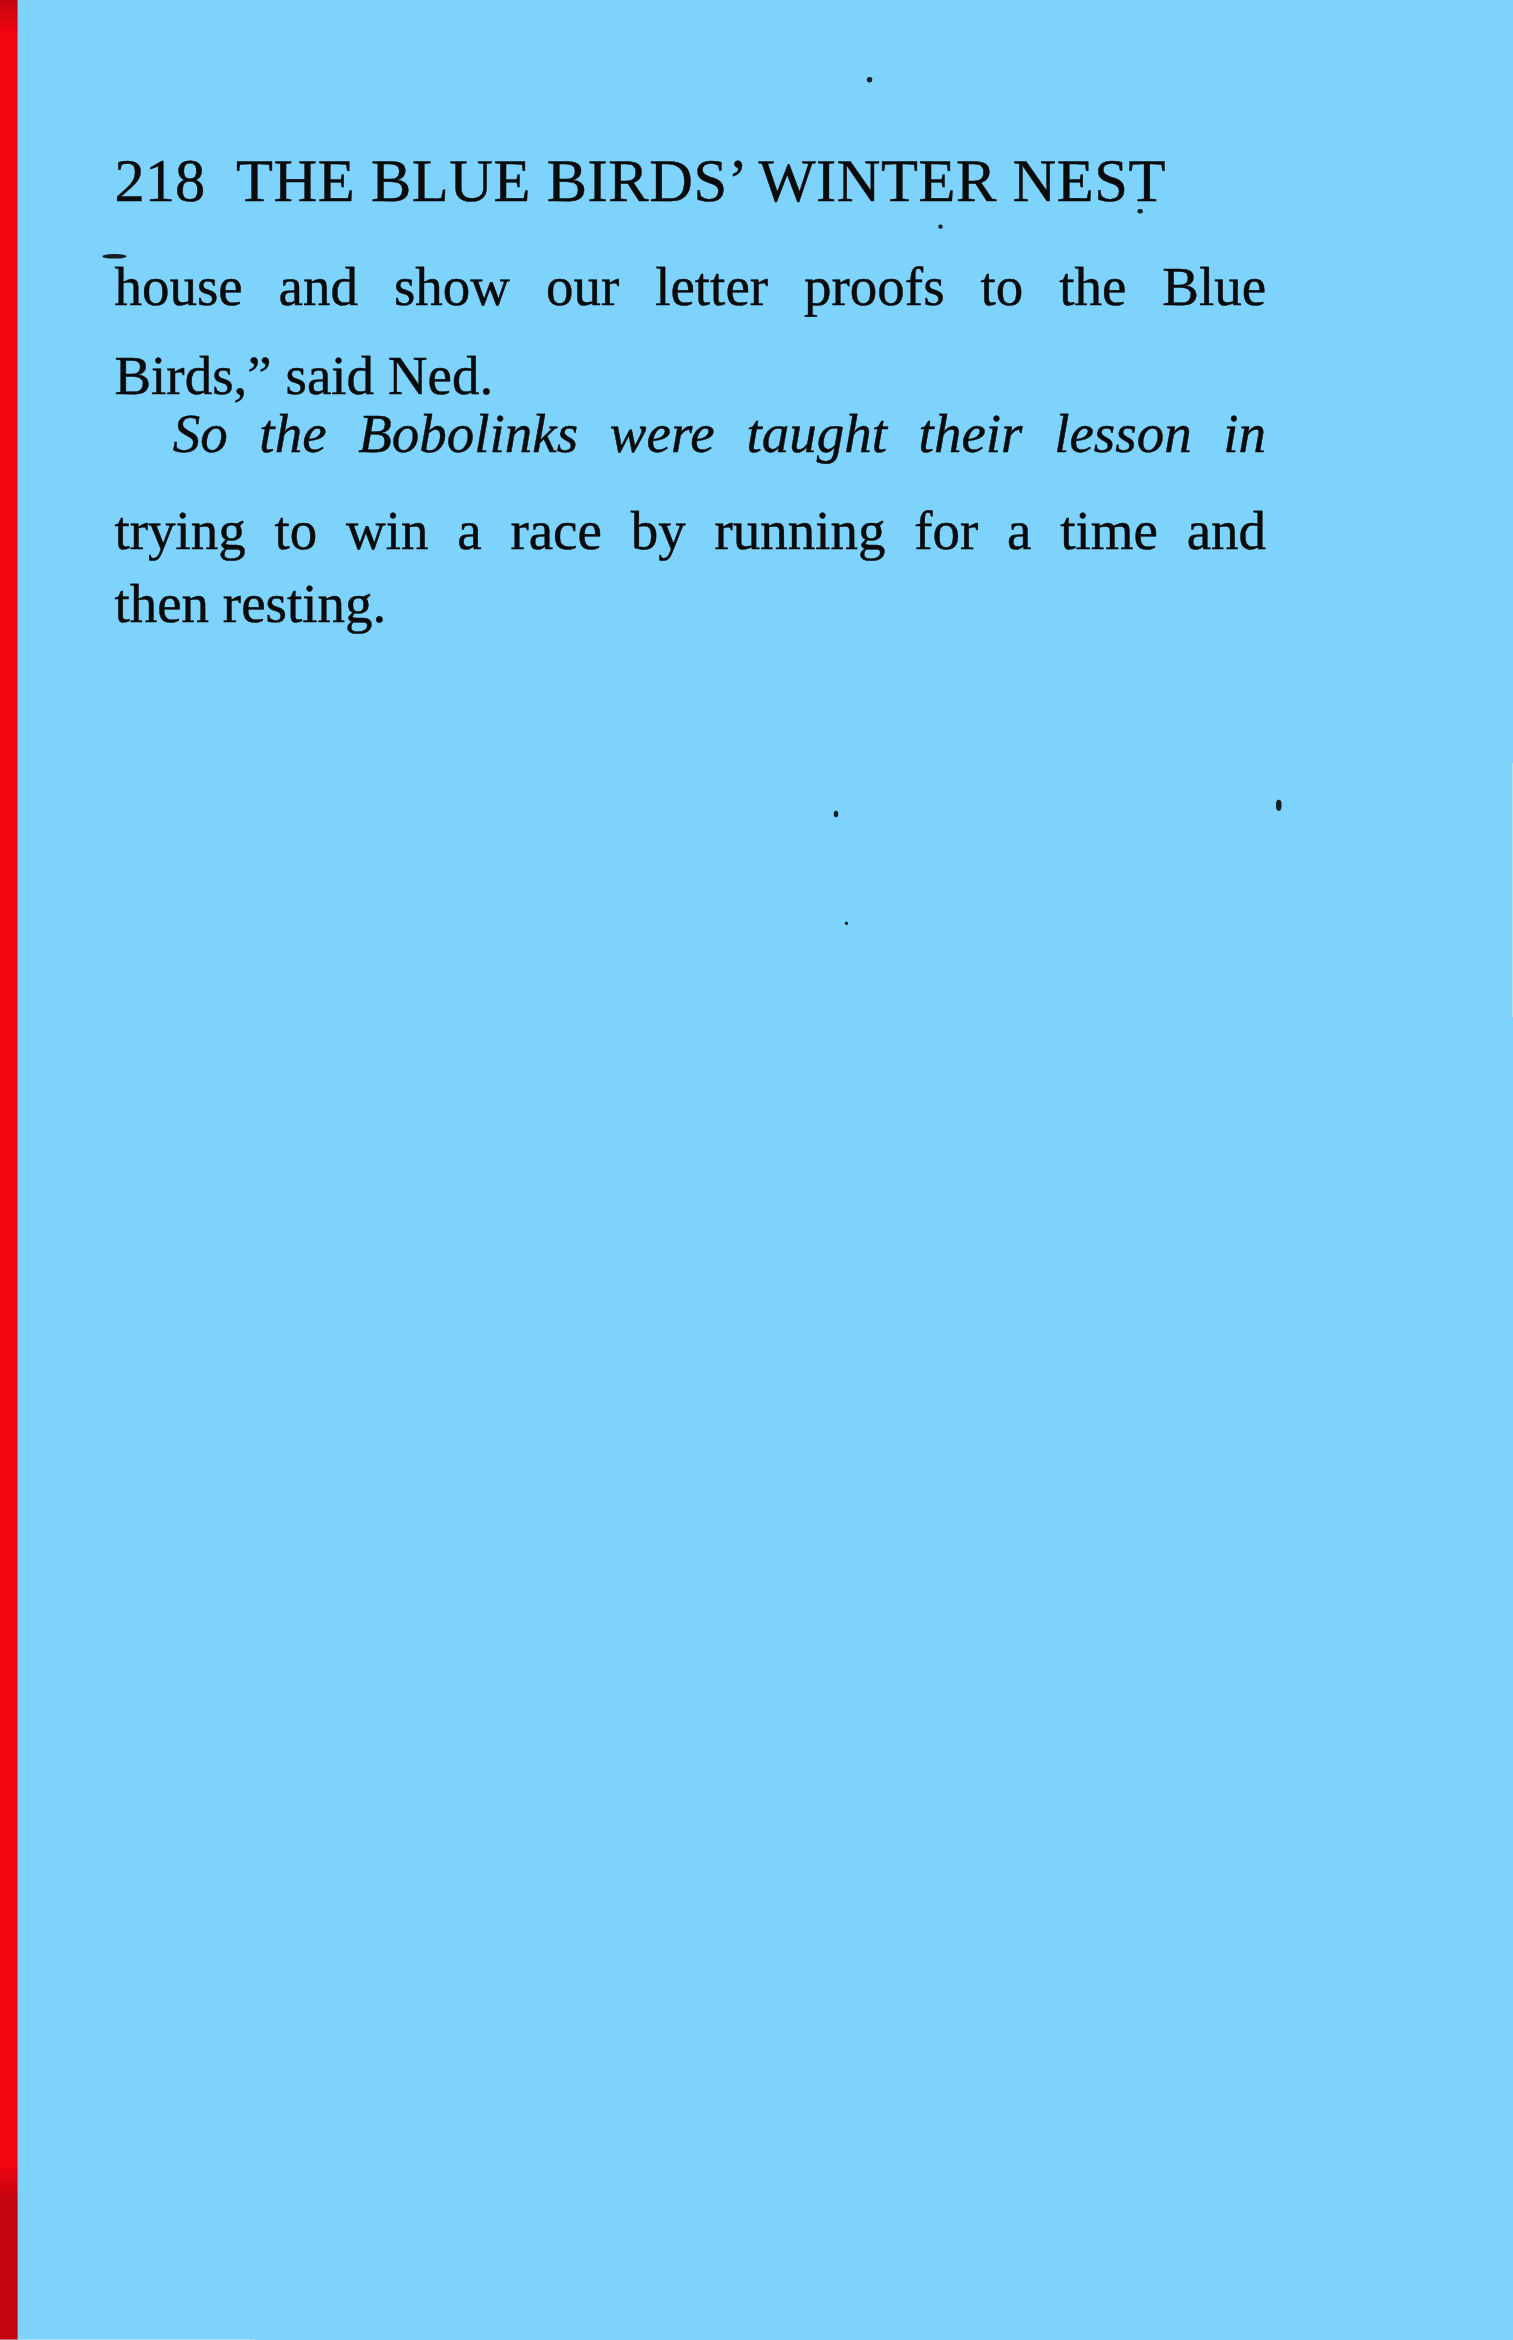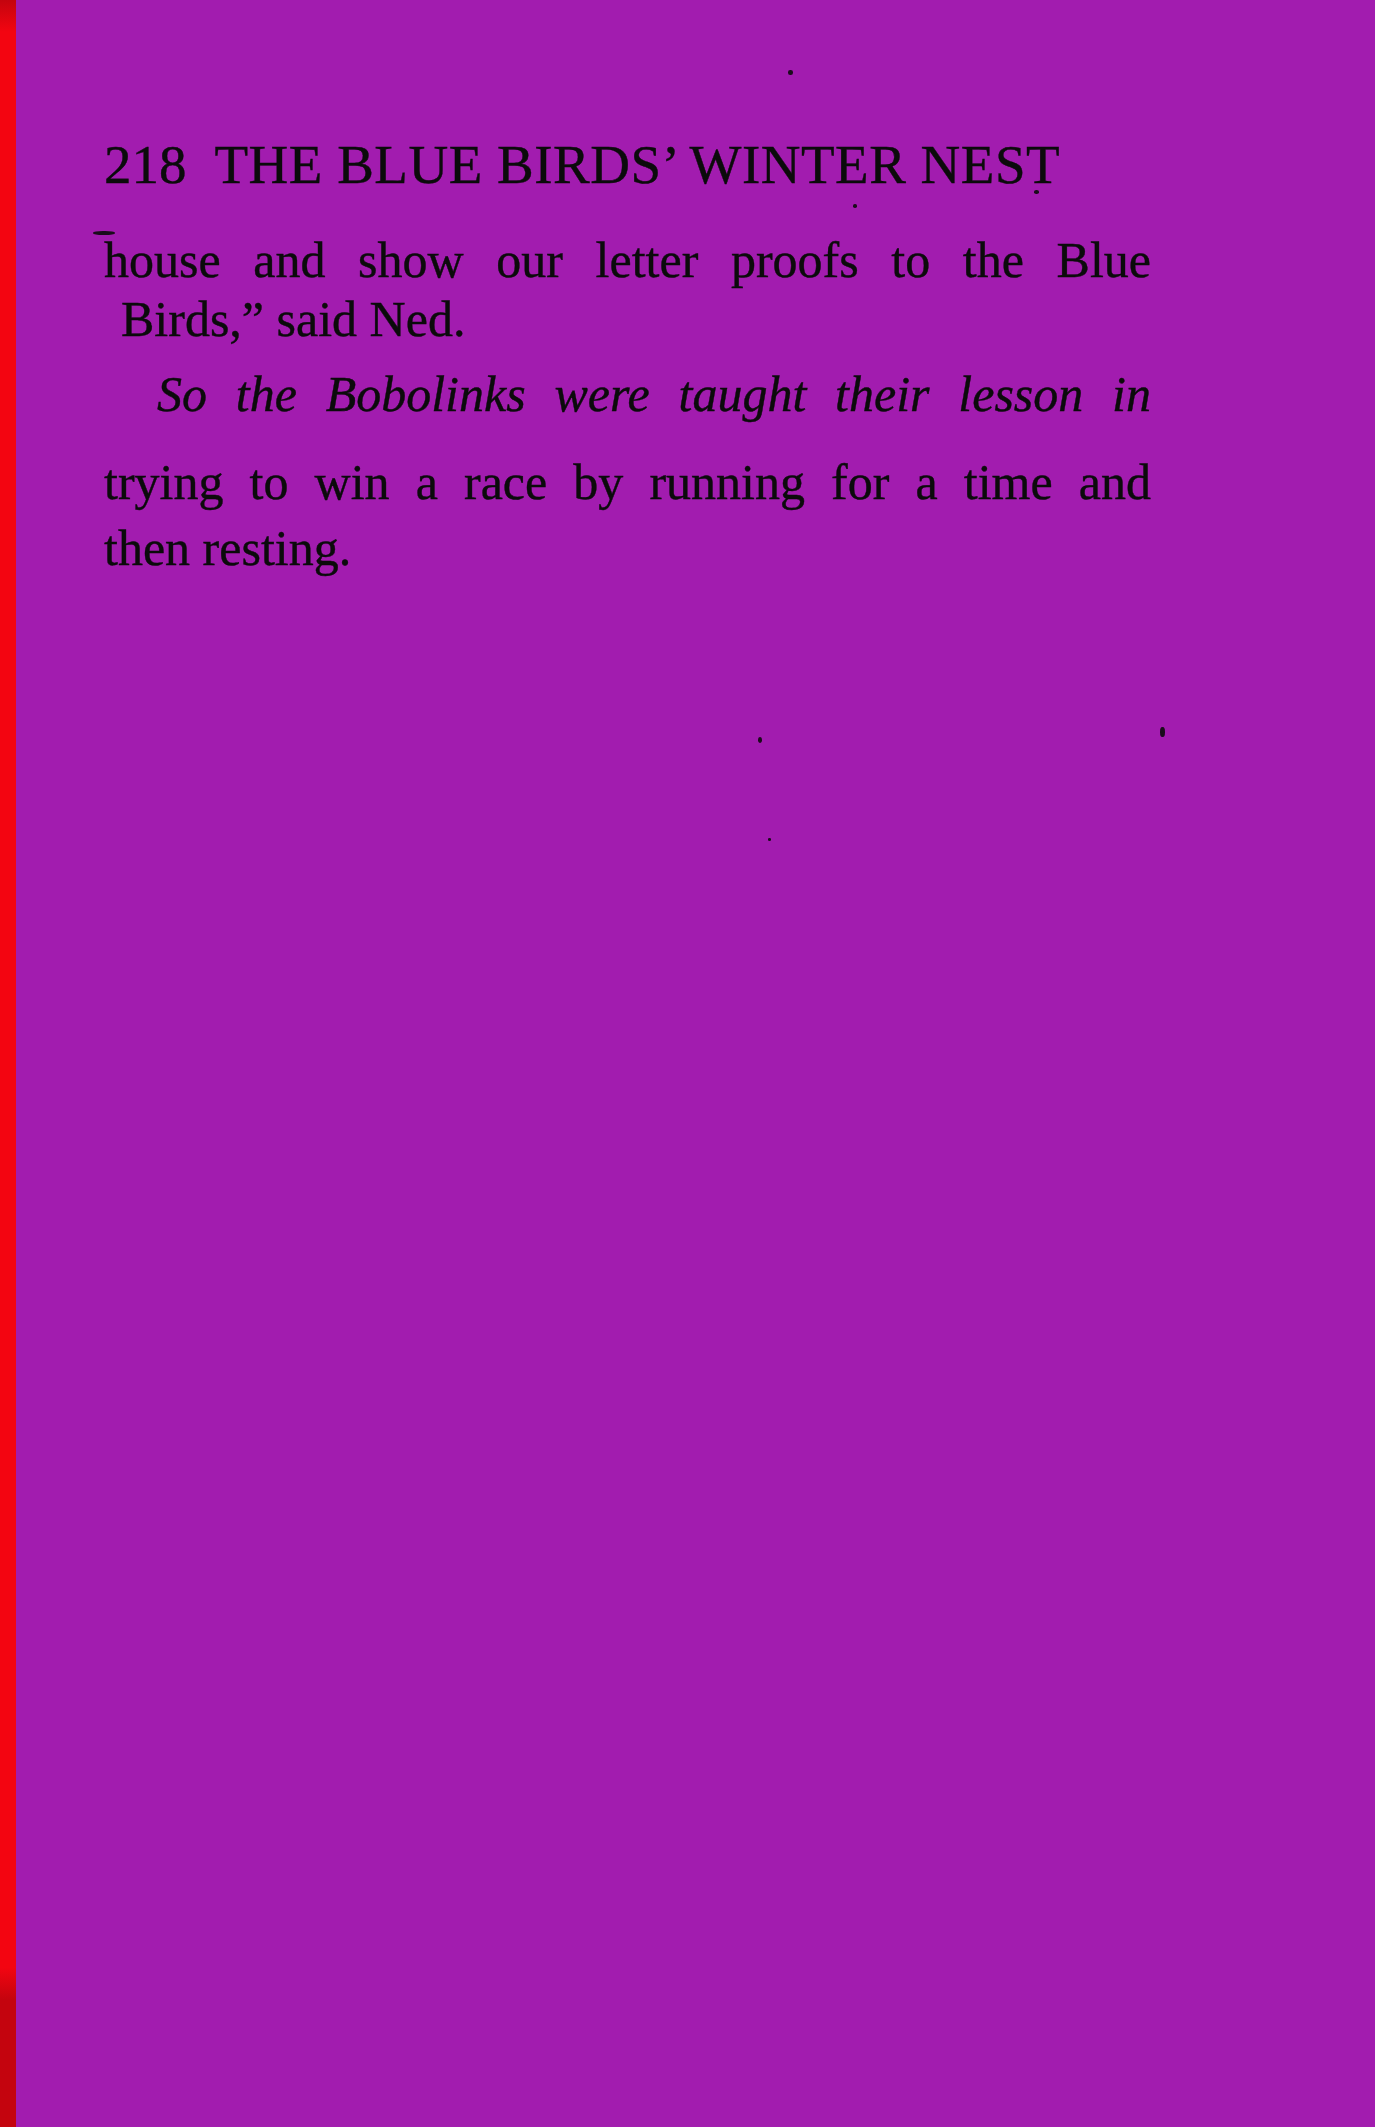--- a/index.html
+++ b/index.html
@@ -7,21 +7,21 @@
     width: 1375px;
     height: 2127px;
     position: relative;
     overflow: hidden;
     background: #ffffff;
     font-family: "Liberation Serif", serif;
   }
   .page {
     position: absolute;
     inset: 0;
-    background: #a21caf;
+    background: #7dd3fc;
   }
   .edge-stripe {
     position: absolute;
     left: 0;
     top: 0;
     width: 16px;
     height: 2127px;
   }
   .page-header {
     position: absolute;
@@ -69,21 +69,21 @@
 <div class="page">
 
   <div class="edge-stripe" style="background: linear-gradient(rgb(196, 4, 14) 0%, rgb(243, 5, 17) 1.5%, rgb(243, 5, 17) 92.5%, rgb(196, 4, 14) 94%, rgb(196, 4, 14) 100%);"></div>
 
   <header class="page-header">
     <span class="page-number">218</span><span class="running-title">THE BLUE BIRDS’ WINTER NEST</span>
   </header>
 
   <main id="lines-container">
       <div class="text-line justified" style="top: 230px;">house and show our letter proofs to the Blue</div>
-      <div class="text-line" style="top: 289px; margin-left: 17px;">Birds,” said Ned.</div>
+      <div class="text-line" style="top: 311px;">Birds,” said Ned.</div>
       <div class="text-line justified indented" style="top: 364px; font-style: italic;">So the Bobolinks were taught their lesson in</div>
       <div class="text-line justified" style="top: 452px;">trying to win a race by running for a time and</div>
       <div class="text-line" style="top: 518px;">then resting.</div>
     </main>
 
   <div id="specks-container">
       <div class="speck" style="left: 93px; top: 231px; width: 22px; height: 4px;"></div>
       <div class="speck" style="left: 788px; top: 70px; width: 5px; height: 5px;"></div>
       <div class="speck" style="left: 853px; top: 204px; width: 4px; height: 4px;"></div>
       <div class="speck" style="left: 1034px; top: 190px; width: 5px; height: 4px;"></div>

